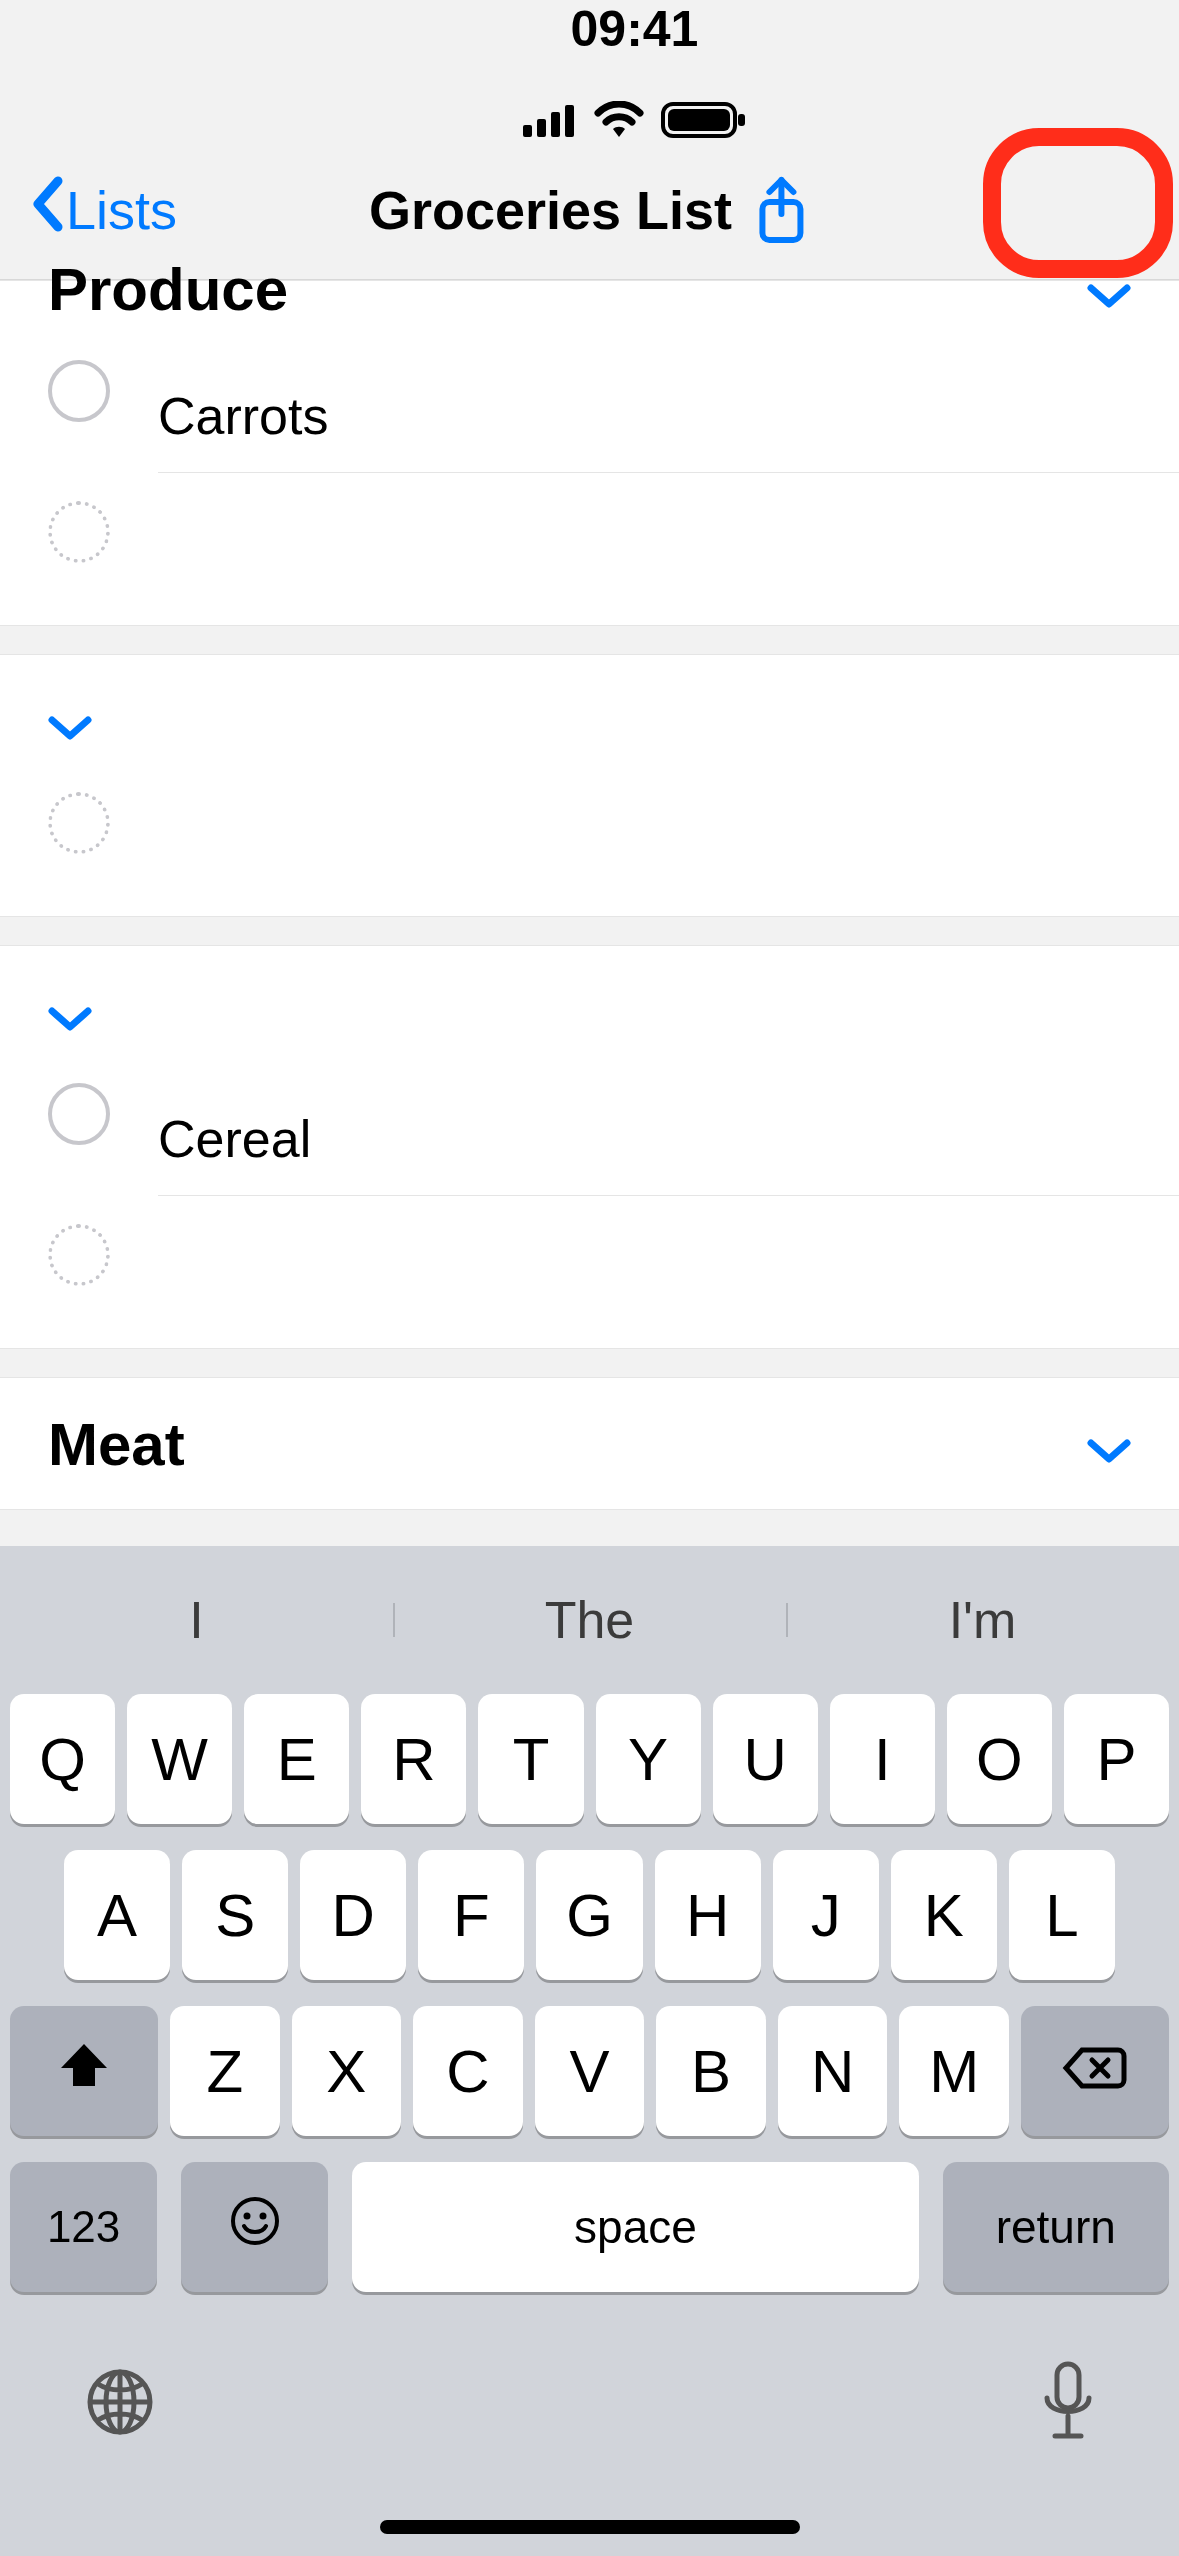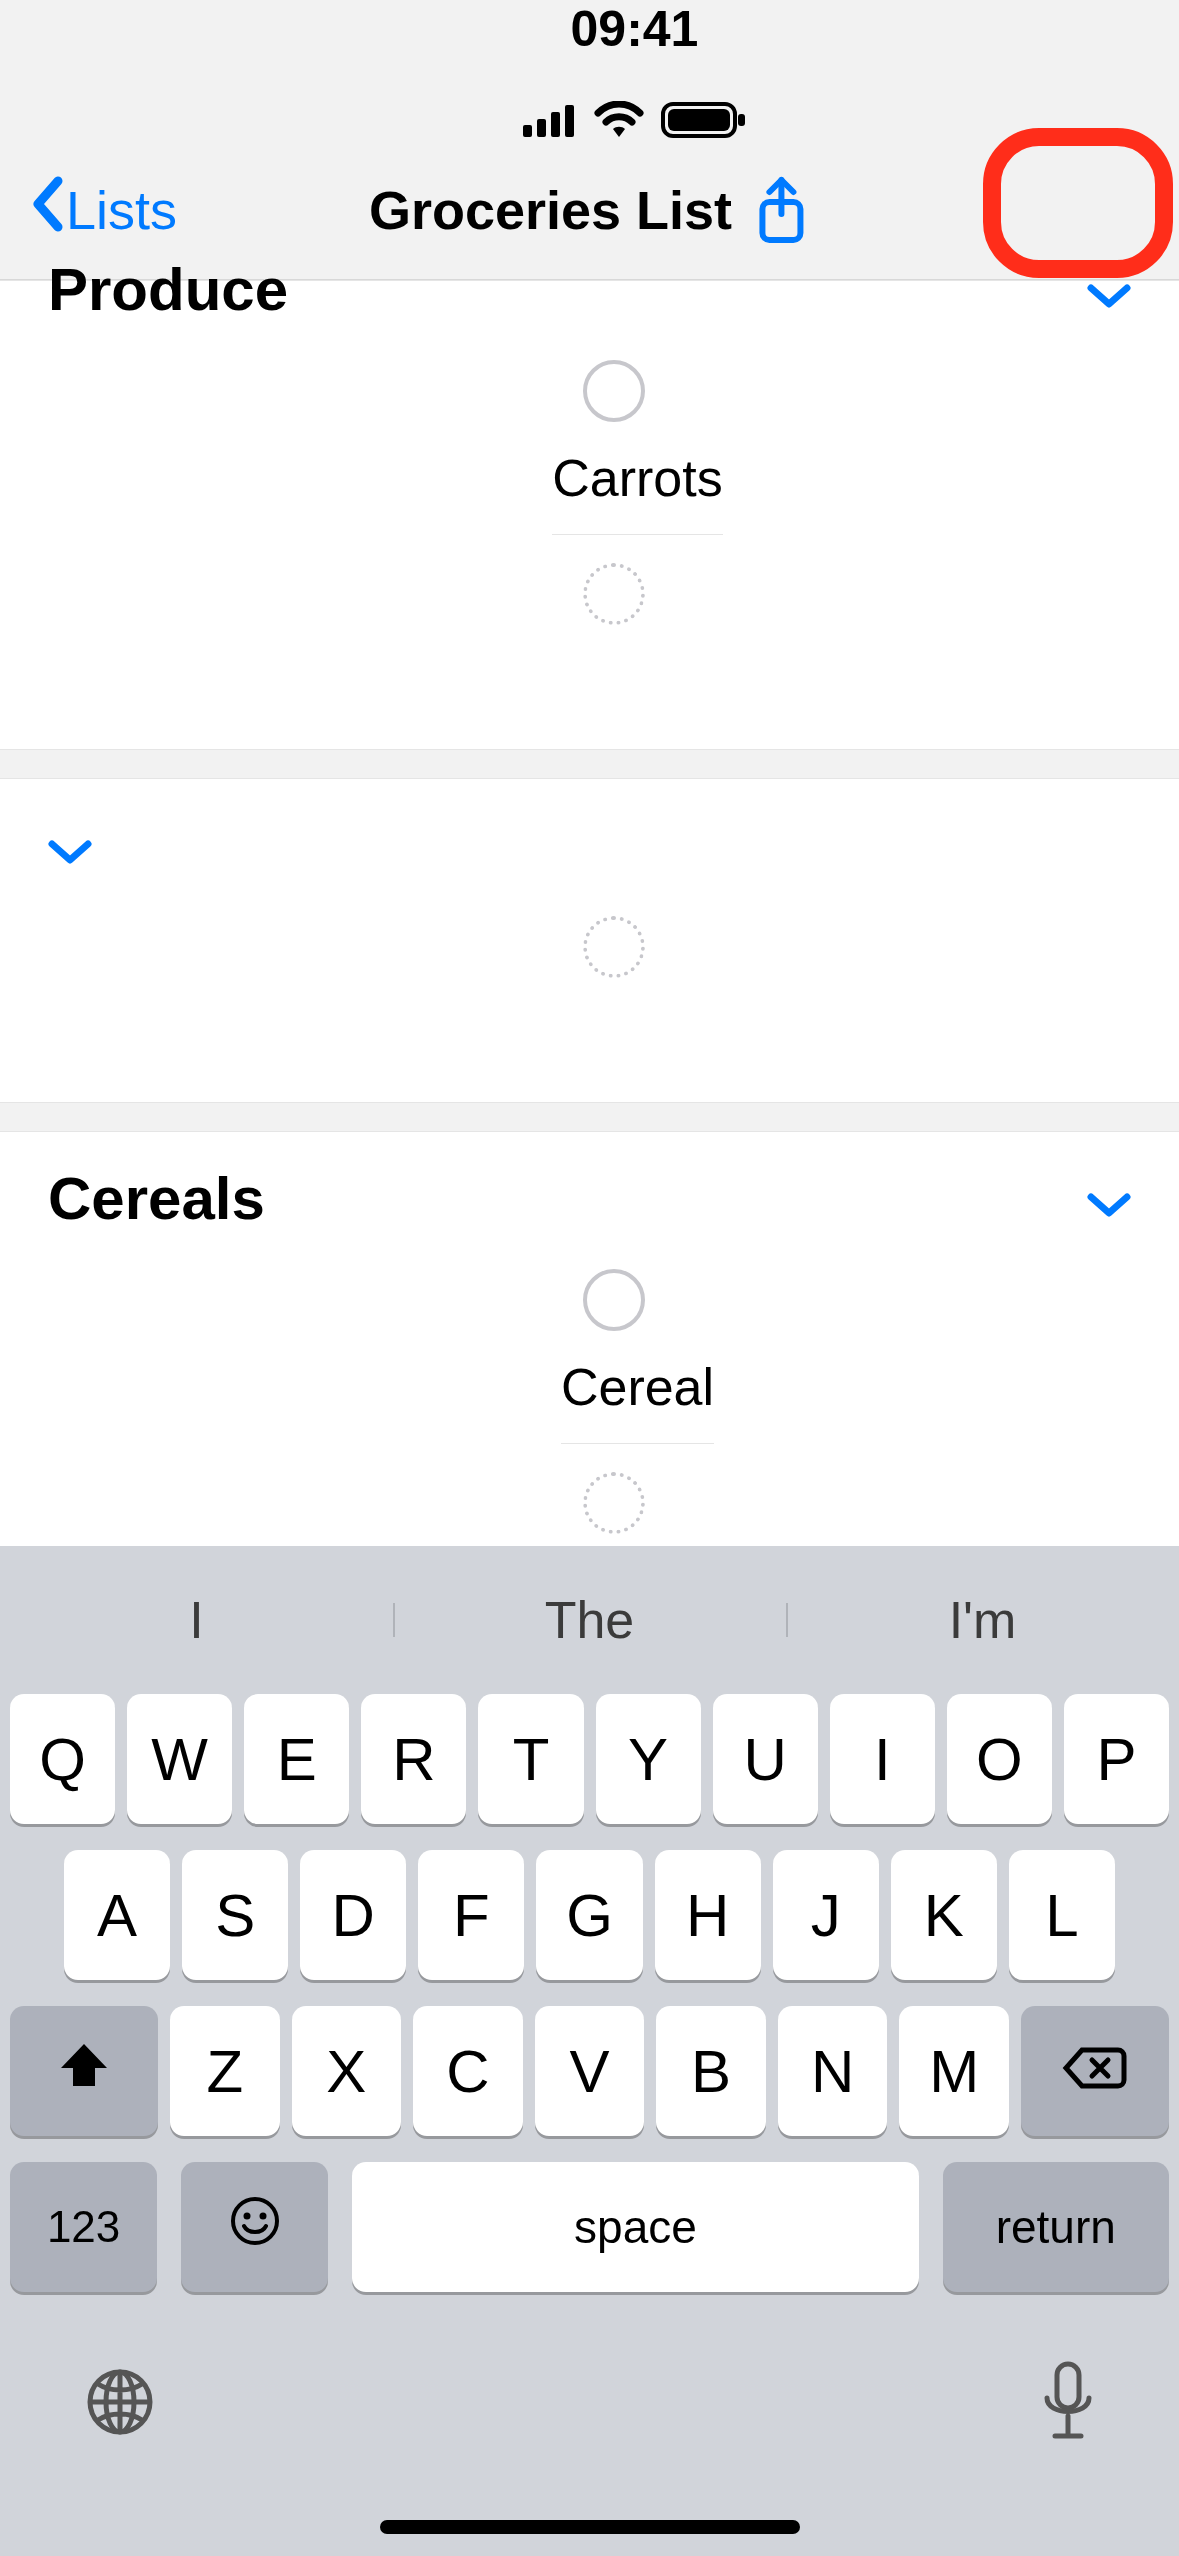--- a/index.html
+++ b/index.html
@@ -98,24 +98,23 @@
     font-size: 60px;
     font-weight: 700;
   }
   .section-header.clipped {
     margin-top: -66px;
     padding-top: 40px;
   }
   .chev-down { stroke: #007aff; }
   .item-row {
     display: flex;
-    align-items: center;
+    align-items: flex-start;
     padding: 14px 0 14px 48px;
     min-height: 110px;
-    flex-direction: column;
   }
   .radio {
     width: 62px; height: 62px;
     border: 4px solid #c7c7cc;
     border-radius: 50%;
     flex-shrink: 0;
   }
   .radio.dotted {
     border: 4px dotted #c7c7cc;
   }
@@ -287,21 +286,20 @@
       </span>
     </div>
     <div class="item-row">
       <div class="radio dotted"></div>
       <div class="item-label"></div>
     </div>
   </div>
 
   <div class="section">
     <div class="section-header">
-      <span>Cereals</span>
       <span>
         <svg class="chev-down" width="44" height="28" viewBox="0 0 44 28" fill="none">
           <path d="M4 6 L22 22 L40 6" stroke="#007aff" stroke-width="7" stroke-linecap="round" stroke-linejoin="round"></path>
         </svg>
       </span>
     </div>
     <div class="item-row">
       <div class="radio"></div>
       <div class="item-label">Cereal</div>
     </div>

